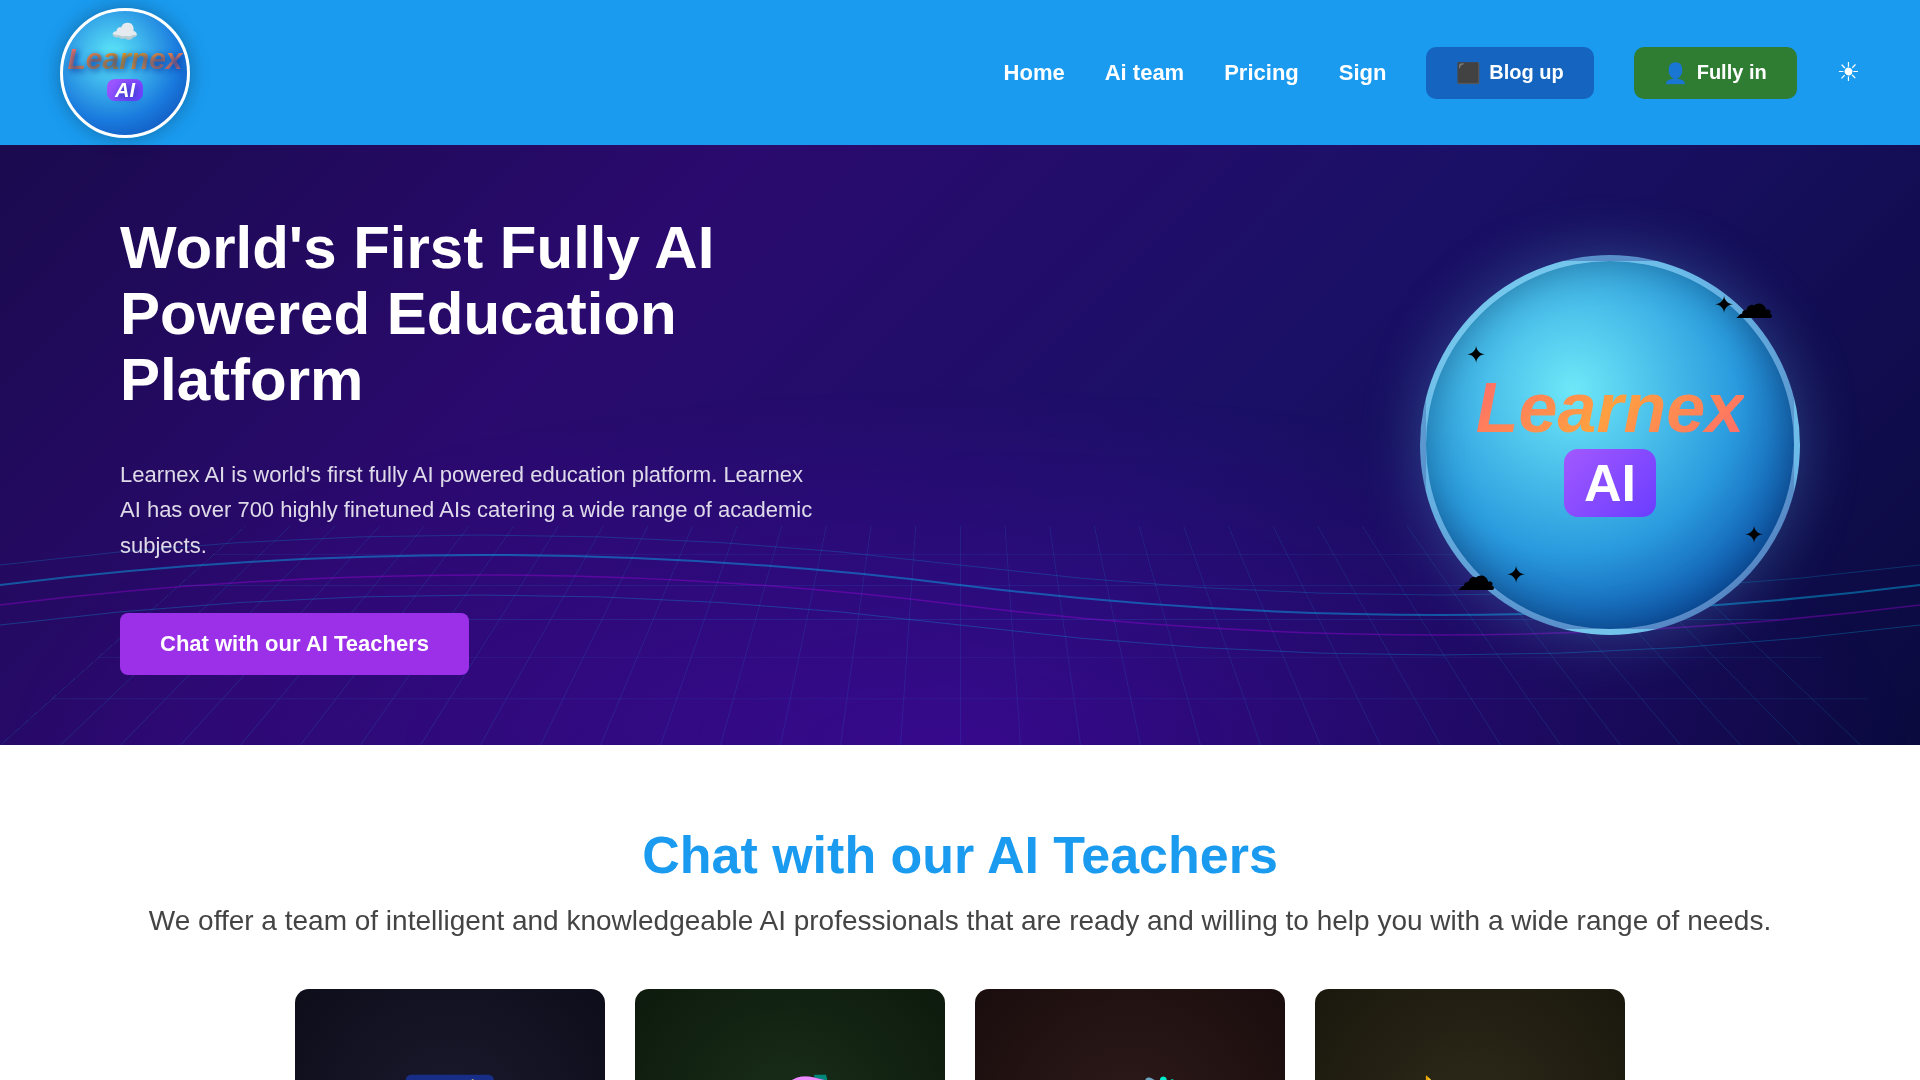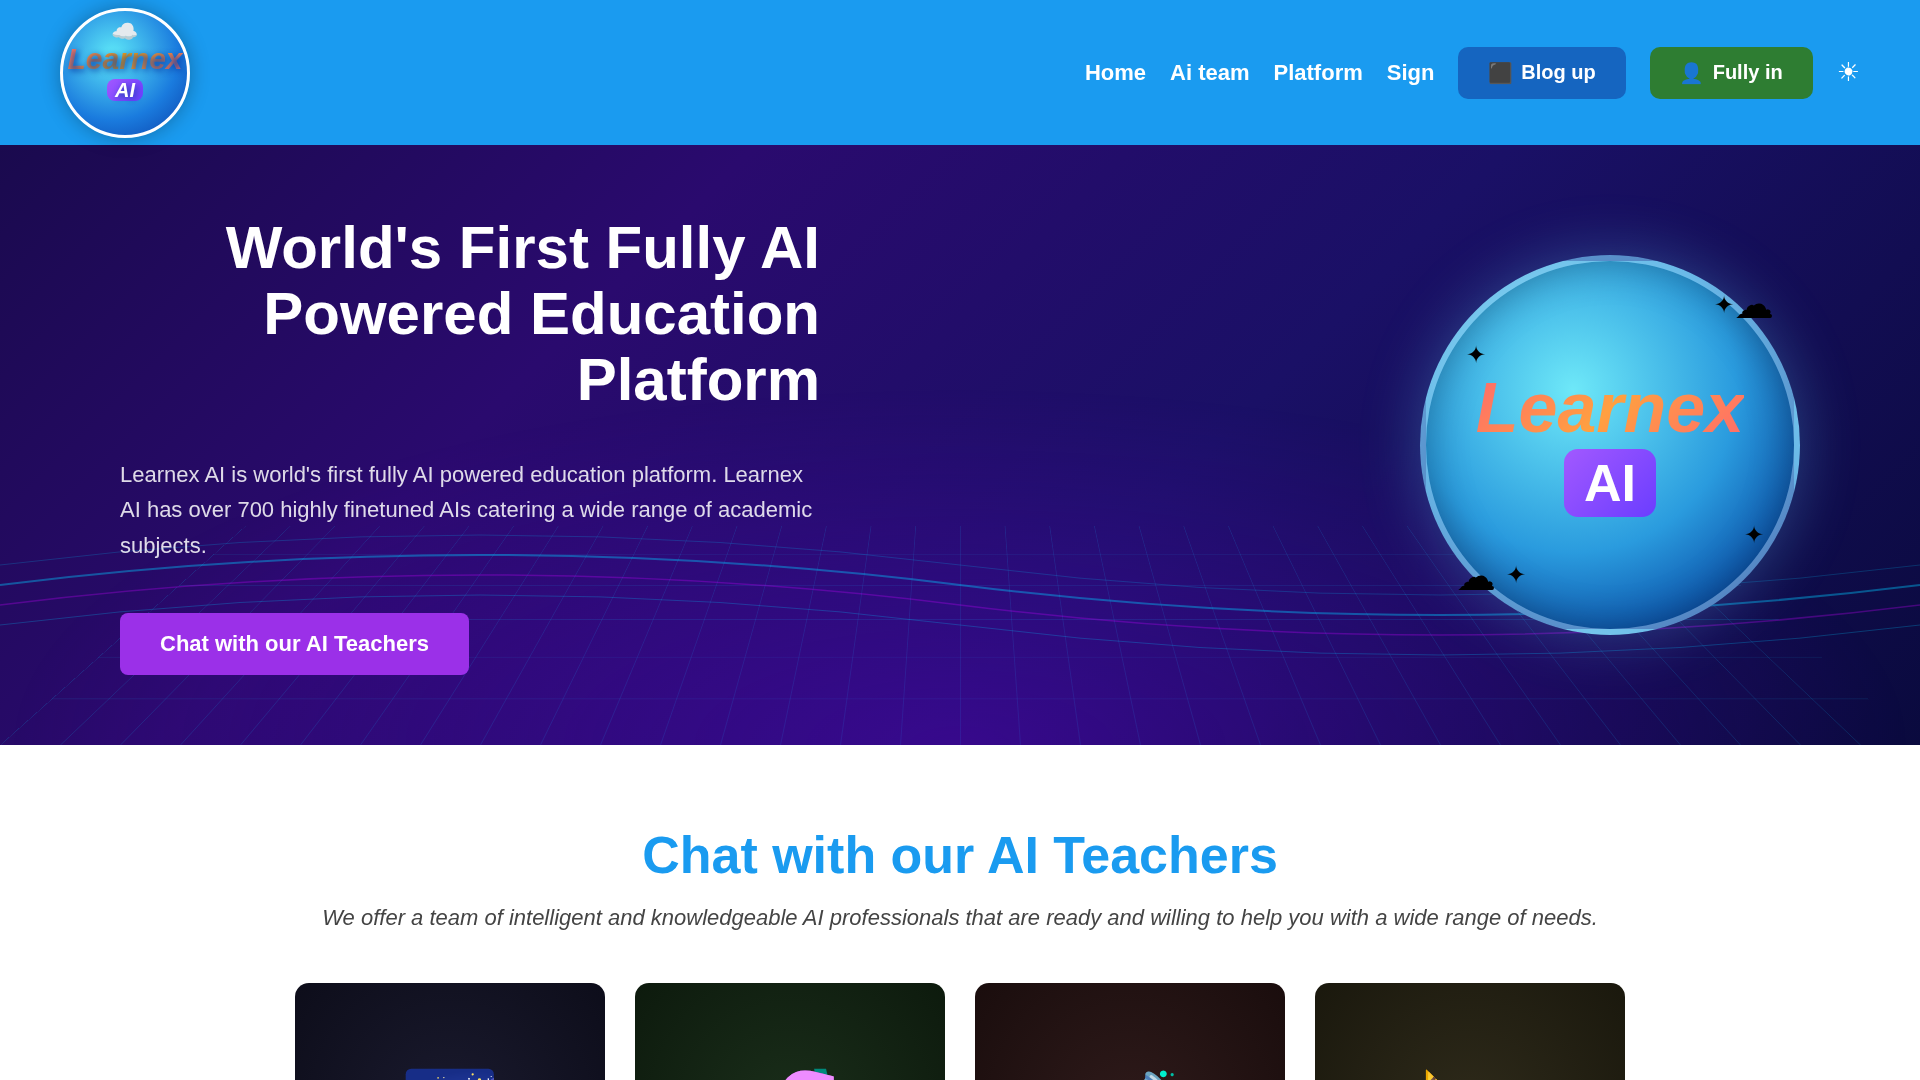--- a/index.html
+++ b/index.html
@@ -64,21 +64,21 @@
     .clouds-top {
       position: absolute;
       top: 8px;
       left: 50%;
       transform: translateX(-50%);
       font-size: 22px;
     }
     nav {
       display: flex;
       align-items: center;
-      gap: 24px;
+      gap: 40px;
     }
     .nav-link {
       color: #fff;
       font-size: 22px;
       font-weight: 600;
       text-decoration: none;
       cursor: pointer;
     }
     .btn-signup {
       background: #1565c0;
@@ -163,21 +163,20 @@
     }
     .hero-text {
       max-width: 700px;
     }
     .hero-title {
       font-size: 60px;
       font-weight: 900;
       color: #fff;
       line-height: 1.1;
       margin-bottom: 44px;
-      text-align: right;
     }
     .hero-subtitle {
       font-size: 22px;
       color: rgba(255,255,255,0.85);
       line-height: 1.6;
       margin-bottom: 50px;
     }
     .btn-cta {
       background: #9b30e8;
       color: #fff;
@@ -247,24 +246,23 @@
       padding: 80px 120px 60px;
       text-align: center;
     }
     .section-title {
       font-size: 52px;
       font-weight: 900;
       color: #1a9bf0;
       margin-bottom: 20px;
     }
     .section-subtitle {
-      font-size: 22px;
+      font-size: 28px;
       color: #444;
       margin-bottom: 52px;
-      font-style: italic;
     }
     .cards-row {
       display: flex;
       gap: 30px;
       justify-content: center;
     }
     .teacher-card {
       width: 310px;
       height: 260px;
       border-radius: 14px;
@@ -296,21 +294,21 @@
       <div class="logo-inner">
         <span class="brand-name">Learnex</span>
         <span class="ai-badge">AI</span>
       </div>
     </div>
   </div>
 
   <nav>
     <a class="nav-link">Home</a>
     <a class="nav-link">Ai team</a>
-    <a class="nav-link">Platform</a>
+    <a class="nav-link">Pricing</a>
     <a class="nav-link">Sign</a>
     <button class="btn-signup">
       <span>⬛</span>
       <span>Blog up</span>
     </button>
     <button class="btn-signin">
       <span>👤</span>
       <span>Fully in</span>
     </button>
     <button class="theme-toggle">

